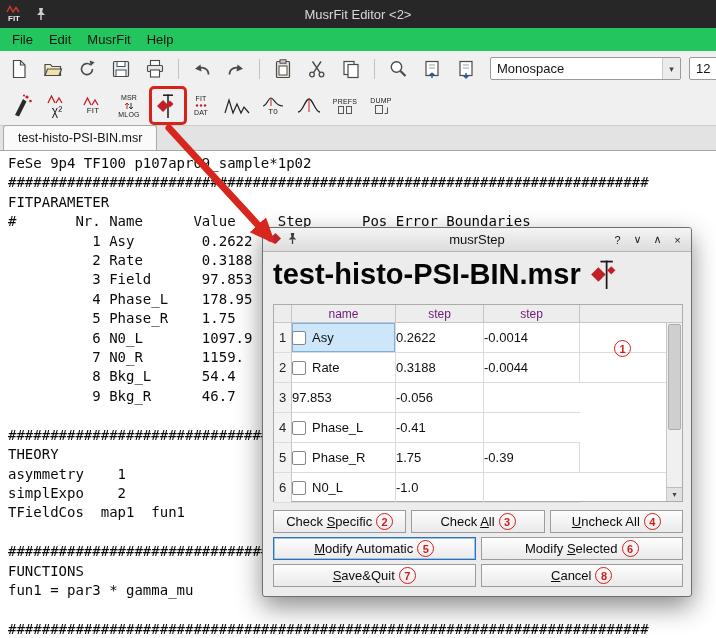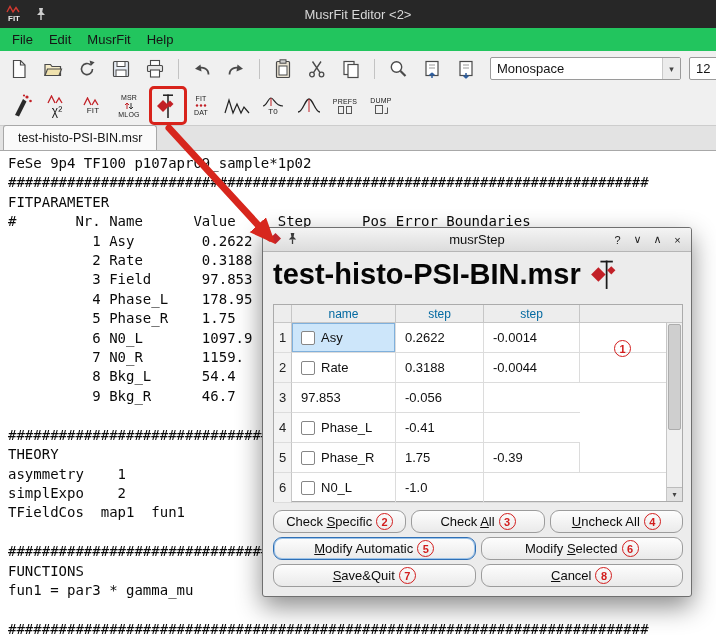--- a/index.html
+++ b/index.html
@@ -46,34 +46,34 @@
   .dlg-title{font-size:13px;color:#101010}
   .dlg-left{position:absolute;left:7px;top:4px;display:flex;gap:6px;align-items:center}
   .dlg-right{position:absolute;right:5px;top:3px;display:flex;gap:3px}
   .dlg-btn{width:17px;height:17px;font-size:11px;color:#222;display:flex;align-items:center;justify-content:center}
   .dlg-heading{display:flex;align-items:center;gap:8px;padding:6px 10px 0}
   .dlg-heading .txt{font-size:29px;font-weight:bold;color:#060606}
 
   .mtable{position:absolute;left:10px;top:76px;width:410px;height:198px;background:#fff;border:1px solid #ababab}
   .thead,.trow{display:grid;grid-template-columns:18px 104px 88px 96px 1fr}
   .thead{height:18px}
-  .thead .cell{background:#ededed;border-right:1px solid #c6c6c6;border-bottom:1px solid #c6c6c6;font-size:12px;color:#0369a1;display:flex;align-items:center;justify-content:center}
+  .thead .cell{background:#ededed;border-right:1px solid #c6c6c6;border-bottom:1px solid #c6c6c6;font-size:12px;color:#701a75;display:flex;align-items:center;justify-content:center}
   .thead .cell:last-child{border-right:none}
   .trow{height:30px}
-  .trow .cell{border-right:1px solid #dcdcdc;border-bottom:1px solid #dcdcdc;font-size:13px;color:#101010;display:flex;align-items:center;padding-left:9px;overflow:hidden}
+  .trow .cell{border-right:1px solid #dcdcdc;border-bottom:1px solid #dcdcdc;font-size:13px;color:#101010;display:flex;align-items:center;padding-left:0;overflow:hidden}
   .trow .cell:last-child{border-right:none}
   .trow .rownum{background:#f3f3f3;justify-content:center;padding-left:0;border-right:1px solid #c6c6c6;color:#222}
   .checkbox{width:14px;height:14px;border:1px solid #868686;border-radius:2px;background:#fff;margin-right:6px;flex:none}
   .namecell.selected{background:#cde6fa;box-shadow:inset 0 0 0 1px #7fb0dc}
   .vscroll{position:absolute;right:0;top:18px;bottom:0;width:16px;background:#f0f0f0;border-left:1px solid #c6c6c6}
   .vthumb{position:absolute;left:1px;right:1px;top:1px;height:106px;background:#cfcfcf;border:1px solid #adadad;border-radius:2px}
   .vbtn{position:absolute;left:0;right:0;bottom:0;height:14px;background:#e2e2e2;border-top:1px solid #bcbcbc;display:flex;align-items:center;justify-content:center;font-size:8px;color:#444}
 
   .btnrow{position:absolute;left:10px;width:410px;display:flex;gap:5px}
-  .qbtn{flex:1;height:23px;background:linear-gradient(#fdfdfd,#eaeaea);border:1px solid #9c9c9c;border-radius:9px;font-size:13px;color:#0c0c0c;display:flex;align-items:center;justify-content:center;gap:4px}
+  .qbtn{flex:1;height:23px;background:linear-gradient(#fdfdfd,#eaeaea);border:1px solid #9c9c9c;border-radius:0;font-size:13px;color:#0c0c0c;display:flex;align-items:center;justify-content:center;gap:4px}
   .qbtn.focus{border-color:#2f6fb5;box-shadow:inset 0 0 0 1px #9cc3e8}
 
   
   .marker{width:17px;height:17px;border:1.5px solid #d21d1d;border-radius:50%;color:#d21d1d;font-size:11px;font-weight:bold;display:inline-flex;align-items:center;justify-content:center;flex:none;background:transparent}
   .marker-abs{position:absolute;left:351px;top:112px}
   .redbox{position:absolute;left:149px;top:86px;width:38px;height:39px;border:3px solid #d8231b;border-radius:5px;z-index:50}
   .arrow{position:absolute;left:0;top:0;z-index:60;pointer-events:none}
 </style>
 </head>
 <body>

